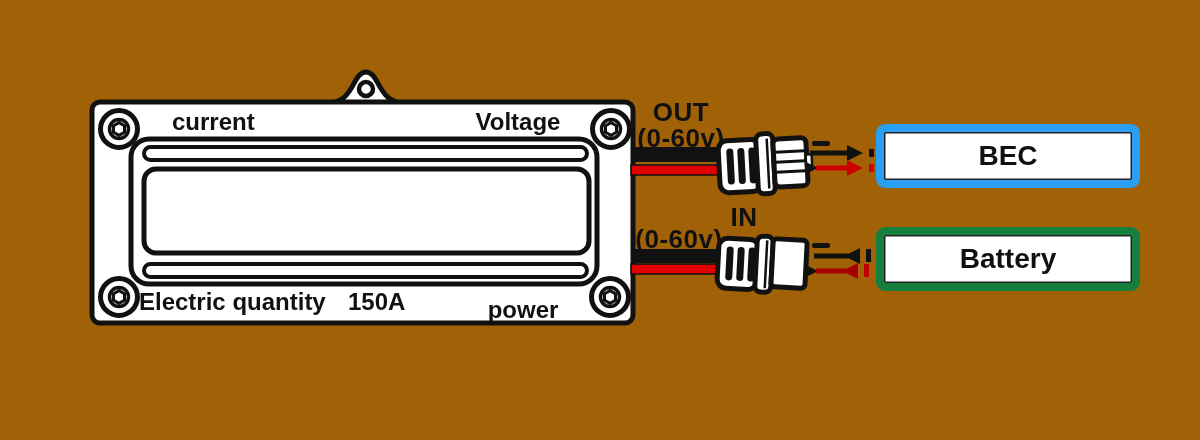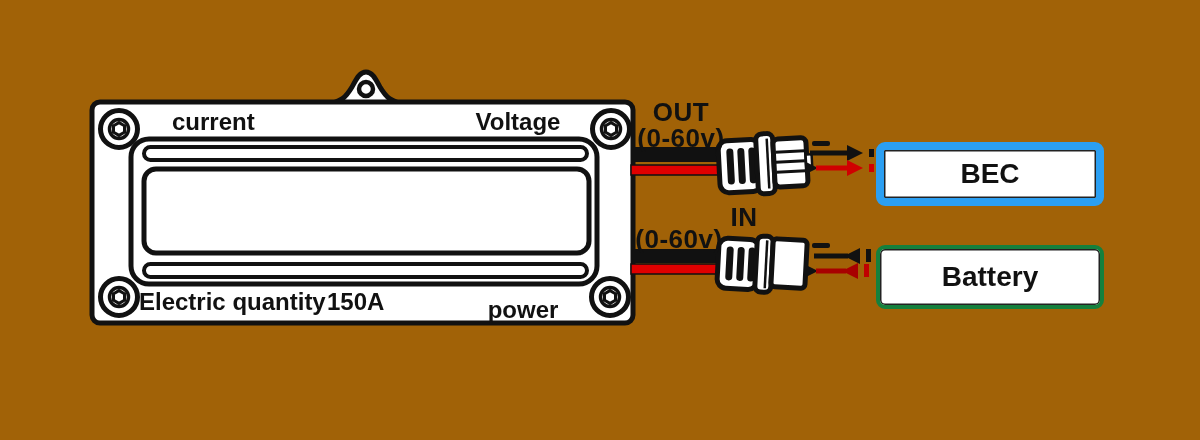--- a/index.html
+++ b/index.html
@@ -8,28 +8,28 @@
     font-family:"Liberation Sans", sans-serif;color:#111;
   }
   .art{position:absolute;left:0;top:0;}
   .lbl{position:absolute;font-weight:700;color:#111;white-space:nowrap;line-height:1;}
   .lbl.centered{transform:translateX(-50%);}
   .brand{font-style:italic;font-weight:800;font-size:28px;}
   .meter-top{font-size:24px;}
   .meter-bottom{font-size:24px;text-align:right;}
   .port-lbl{font-size:26px;letter-spacing:0.5px;}
   .target-box{
-    position:absolute;width:228px;height:64px;box-sizing:border-box;
+    position:absolute;width:264px;height:64px;box-sizing:border-box;
     background:#fff;border-radius:9px;
     display:flex;align-items:center;justify-content:center;
     box-shadow:inset 0 0 0 1.5px #222;
-    font-weight:700;font-size:28px;color:#111;margin-top:18px;
+    font-weight:700;font-size:28px;color:#111;
   }
   .target-box.bec{left:876px;top:124px;border:8px solid #2B9FF2;}
-  .target-box.battery{left:876px;top:227px;border:4px solid #15803d;}
+  .target-box.battery{left:876px;top:227px;border:8px solid #15803d;}
 </style>
 </head>
 <body>
 
 <div class="stage">
 
   <svg class="art" width="1200" height="440" viewBox="0 0 1200 440">
 
     <g>
       <path d="M 324 105 C 342 102, 346 97, 352 87 C 357 78, 360 72, 366 72
@@ -118,21 +118,21 @@
       <polygon points="806,265 806,277 818,271" fill="#111"></polygon>
       <line x1="816" y1="271" x2="846" y2="271" stroke="#A80000" stroke-width="5"></line>
       <polygon points="858,263 858,279 842,271" fill="#A80000"></polygon>
       <rect x="864" y="264" width="5" height="13" fill="#C00000"></rect>
     </g>
   </svg>
 
   <div class="lbl meter-top" style="left:172px;top:110px;">current</div>
   <div class="lbl centered meter-top" style="left:518px;top:110px;">Voltage</div>
   <div class="lbl meter-bottom" style="left:139px;top:290px;">Electric quantity</div>
-  <div class="lbl meter-bottom" style="left:327px;top:290px;">150A</div>
+  <div class="lbl meter-bottom" style="left:348px;top:290px;">150A</div>
   <div class="lbl centered meter-bottom" style="left:523px;top:290px;margin-top:8px;">power</div>
 
   <div class="lbl centered port-lbl" style="left:681px;top:99px;">OUT</div>
   <div class="lbl centered port-lbl" style="left:681px;top:125px;">(0-60v)</div>
   <div class="lbl centered port-lbl" style="left:696px;top:204px;margin-left:48px;">IN</div>
   <div class="lbl centered port-lbl" style="left:679px;top:226px;">(0-60v)</div>
 
   <div class="target-box bec">
     <span>BEC</span>
   </div>

